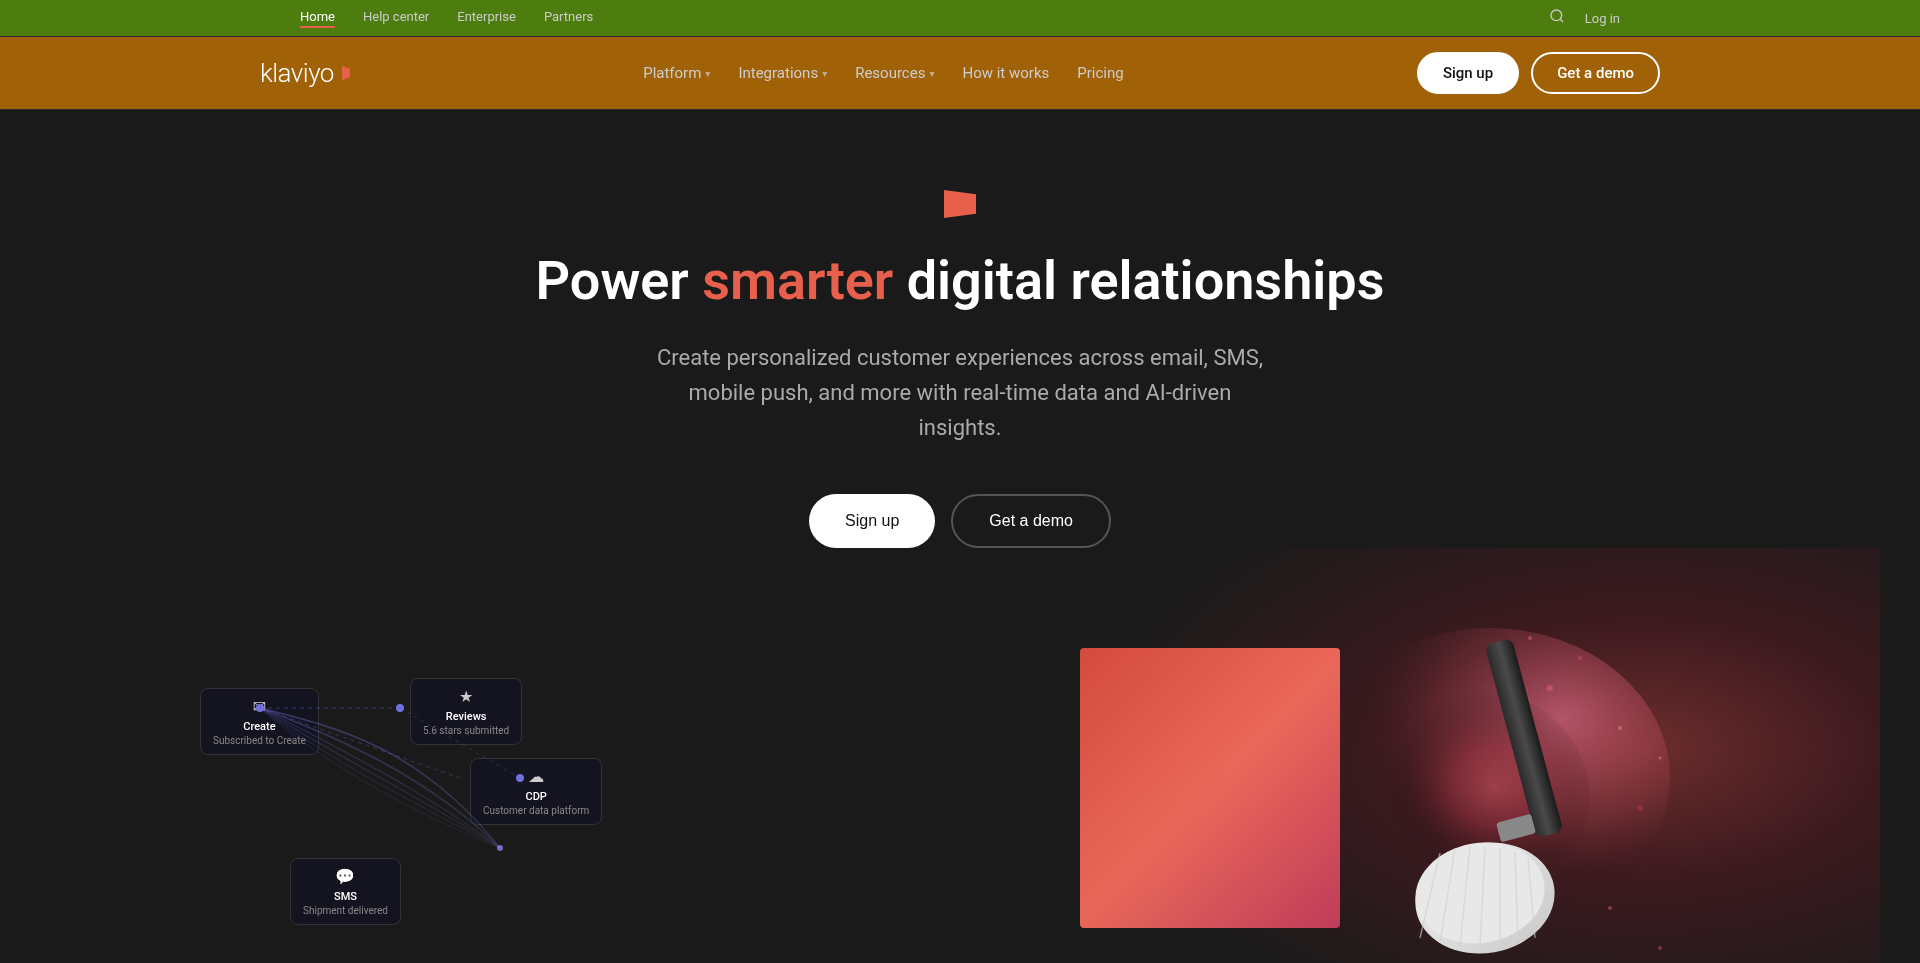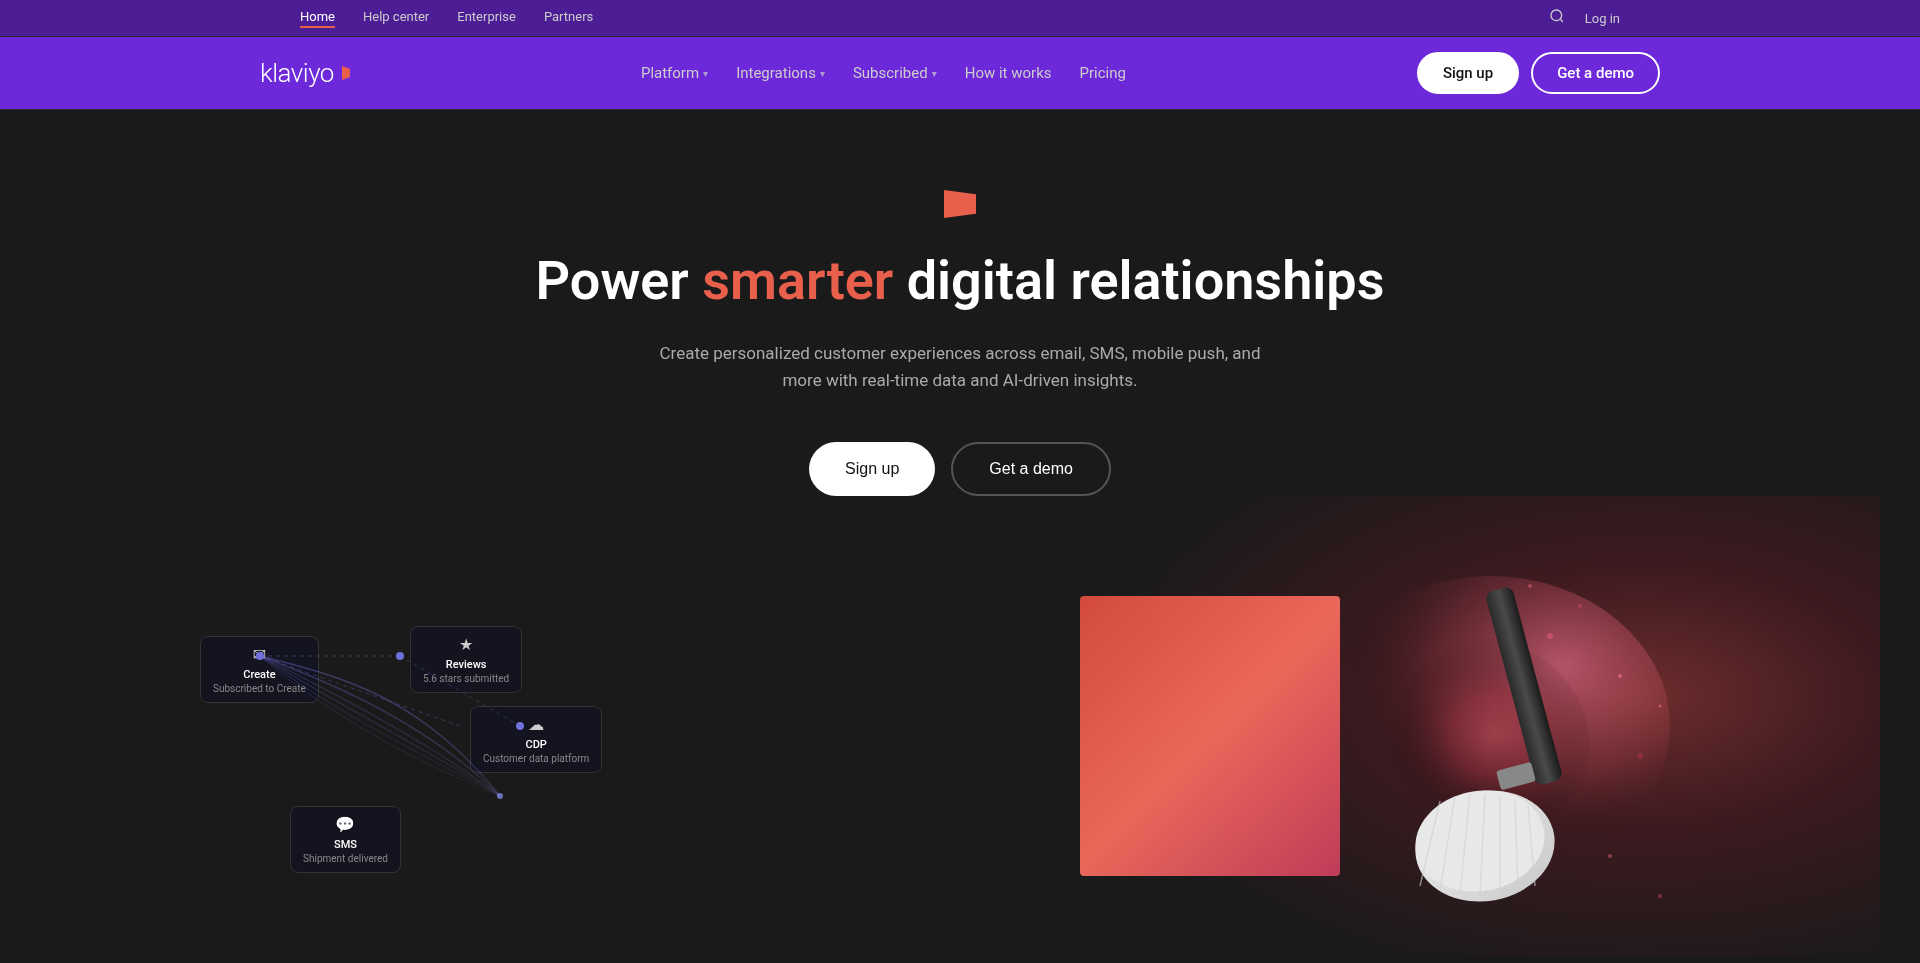--- a/index.html
+++ b/index.html
@@ -7,21 +7,21 @@
       font-family: -apple-system, BlinkMacSystemFont, 'Segoe UI', Roboto, sans-serif;
       background: #1a1a1a;
       color: #fff;
       overflow-x: hidden;
       width: 1920px;
       min-height: 963px;
     }
 
     
     .top-bar {
-      background: #4c1d95;
+      background: #4d7c0f;
       padding: 8px 0;
       border-bottom: 1px solid #2a2a2a;
     }
     .top-bar-inner {
       max-width: 1400px;
       margin: 0 auto;
       display: flex;
       align-items: center;
       justify-content: space-between;
       padding: 0 40px;
@@ -53,21 +53,21 @@
       font-size: 16px;
     }
     .login-link {
       color: #ccc;
       text-decoration: none;
       font-size: 13px;
     }
 
     
     .main-nav {
-      background: #6d28d9;
+      background: #a16207;
       border-bottom: 1px solid #2a2a2a;
       padding: 0 40px;
     }
     .main-nav-inner {
       max-width: 1400px;
       margin: 0 auto;
       display: flex;
       align-items: center;
       justify-content: space-between;
       height: 72px;
@@ -161,21 +161,21 @@
       color: #fff;
       margin-bottom: 28px;
       max-width: 900px;
       margin-left: auto;
       margin-right: auto;
     }
     .hero-title .highlight {
       color: #e8604c;
     }
     .hero-subtitle {
-      font-size: 17px;
+      font-size: 22px;
       color: #aaa;
       max-width: 620px;
       margin: 0 auto 48px;
       line-height: 1.6;
       text-align: center;
     }
     .hero-buttons {
       display: flex;
       gap: 16px;
       justify-content: center;
@@ -289,21 +289,21 @@
     <div class="nav-links">
       <a href="#" class="nav-link">
         <span>Platform</span>
         <span class="chevron">▾</span>
       </a>
       <a href="#" class="nav-link">
         <span>Integrations</span>
         <span class="chevron">▾</span>
       </a>
       <a href="#" class="nav-link">
-        <span>Subscribed</span>
+        <span>Resources</span>
         <span class="chevron">▾</span>
       </a>
       <a href="#" class="nav-link">
         <span>How it works</span>
       </a>
       <a href="#" class="nav-link">
         <span>Pricing</span>
       </a>
     </div>
     <div class="nav-cta">

